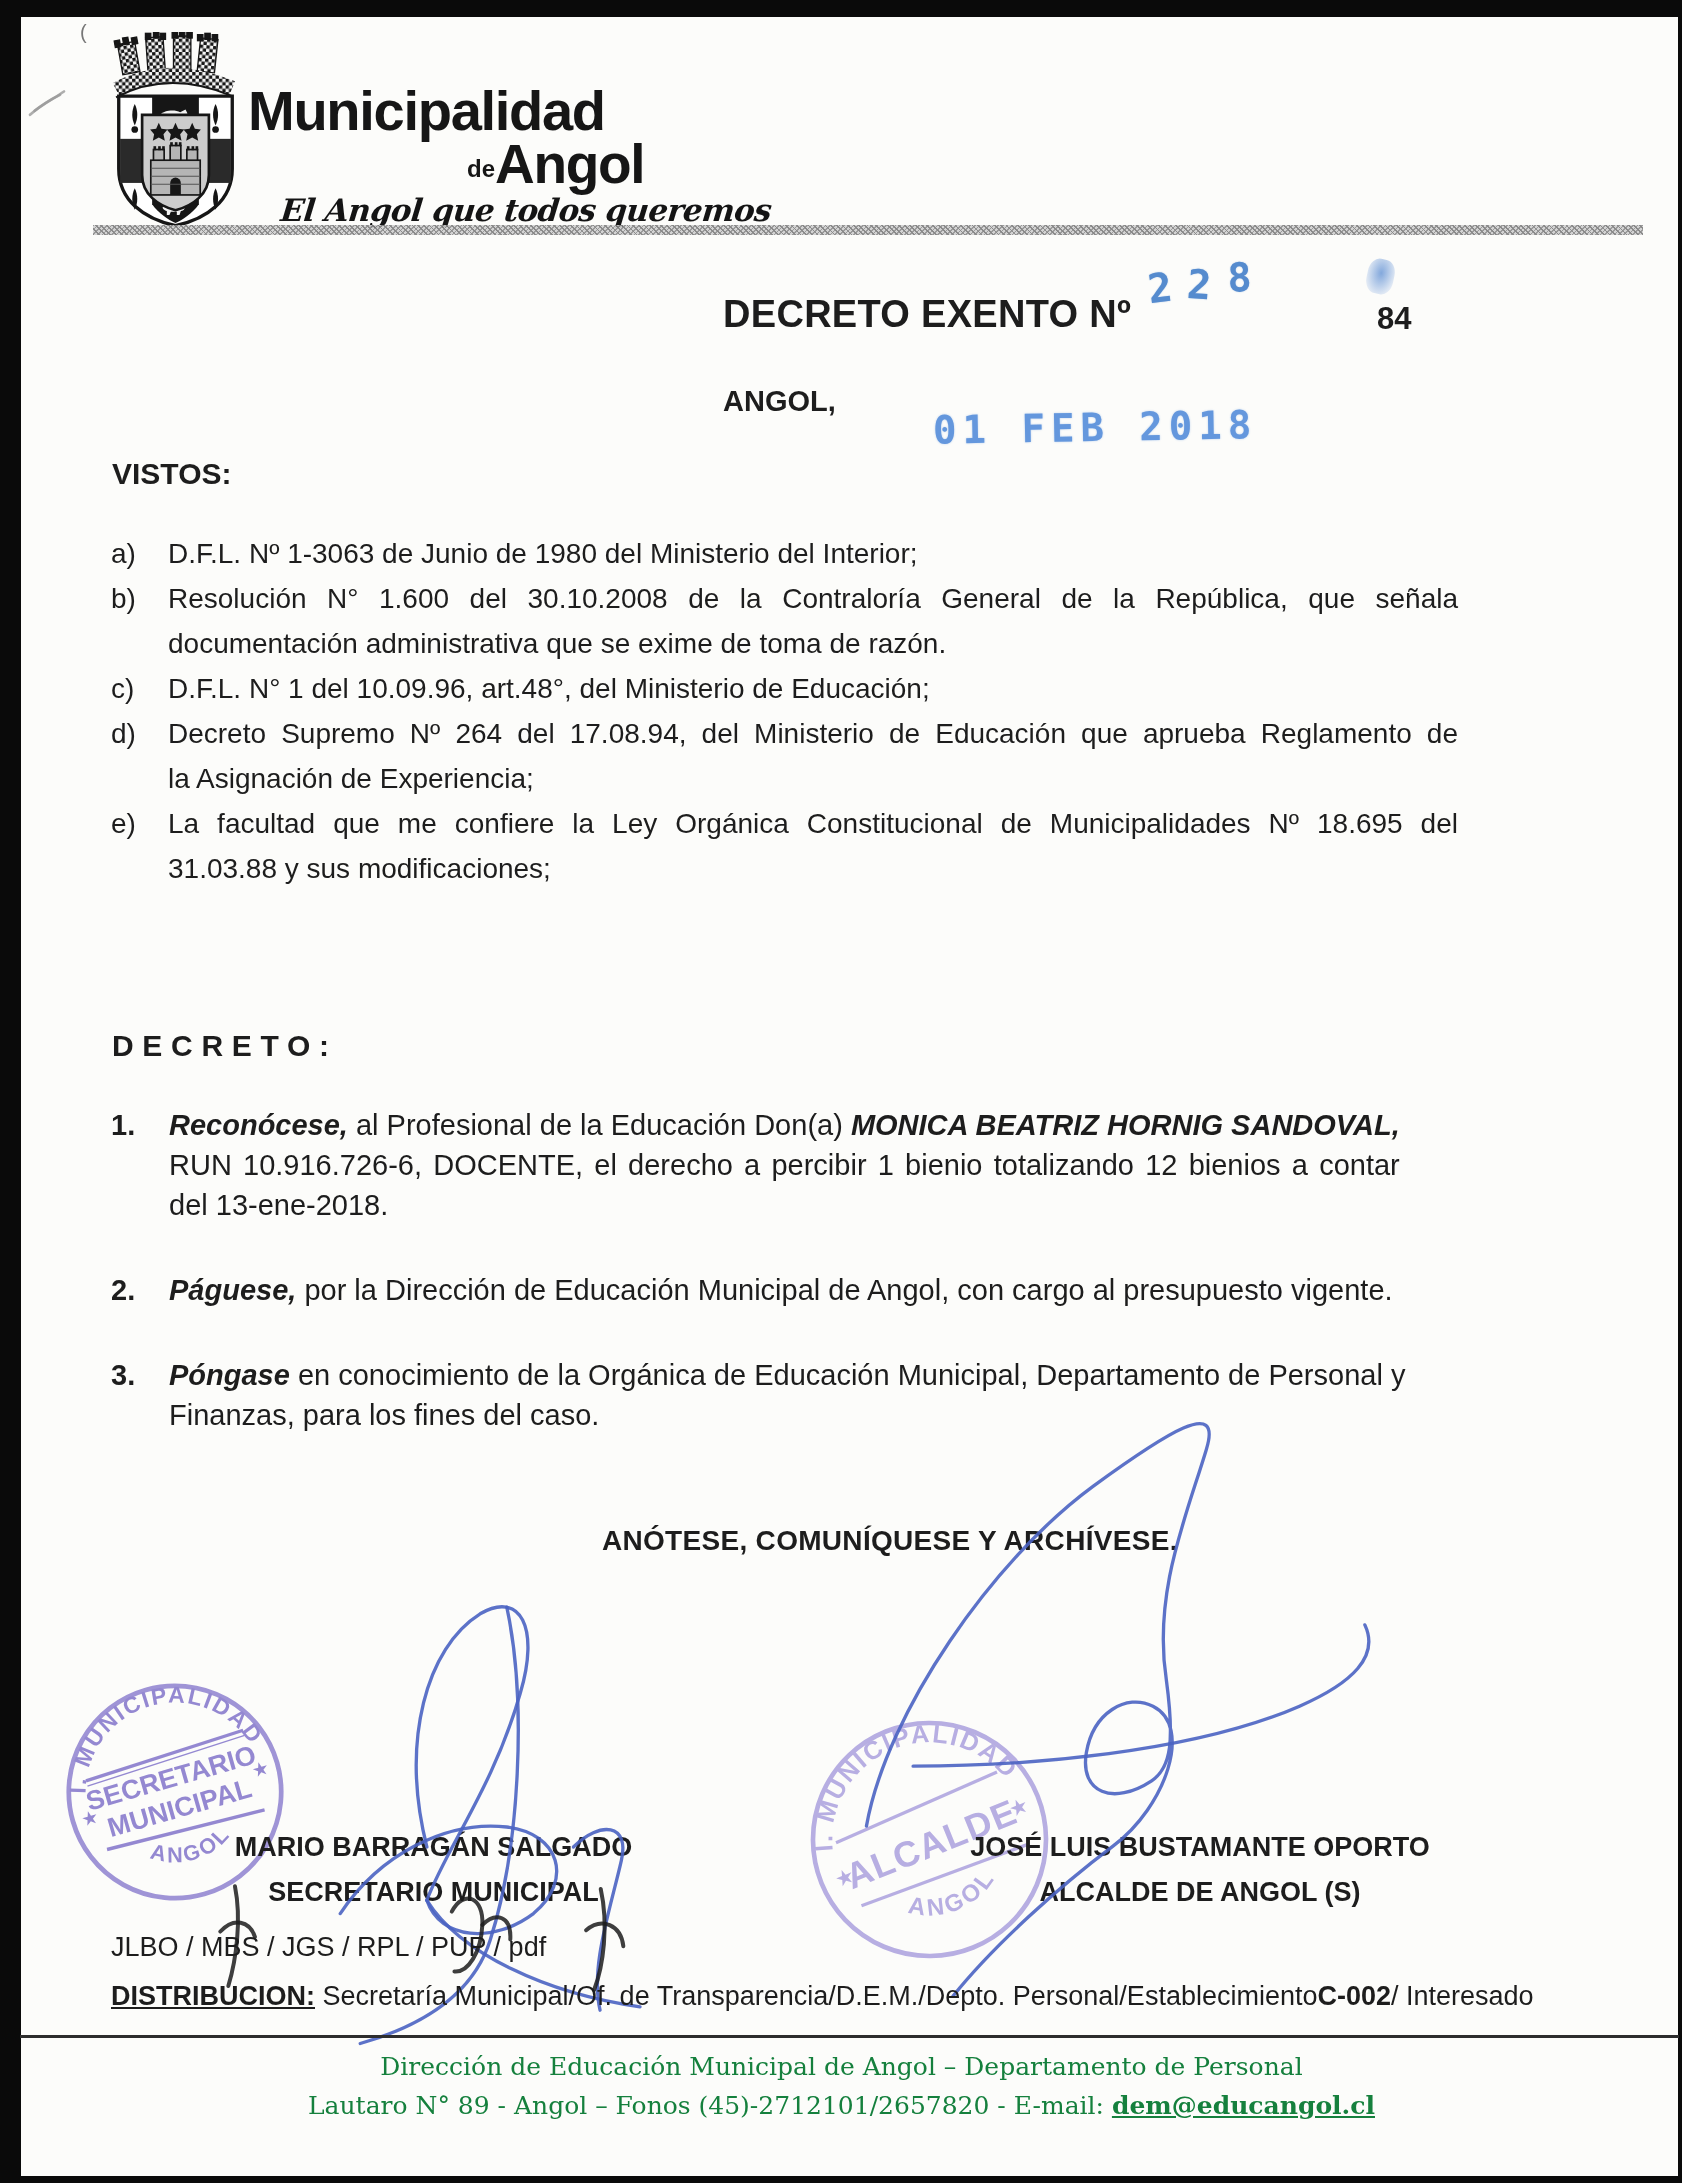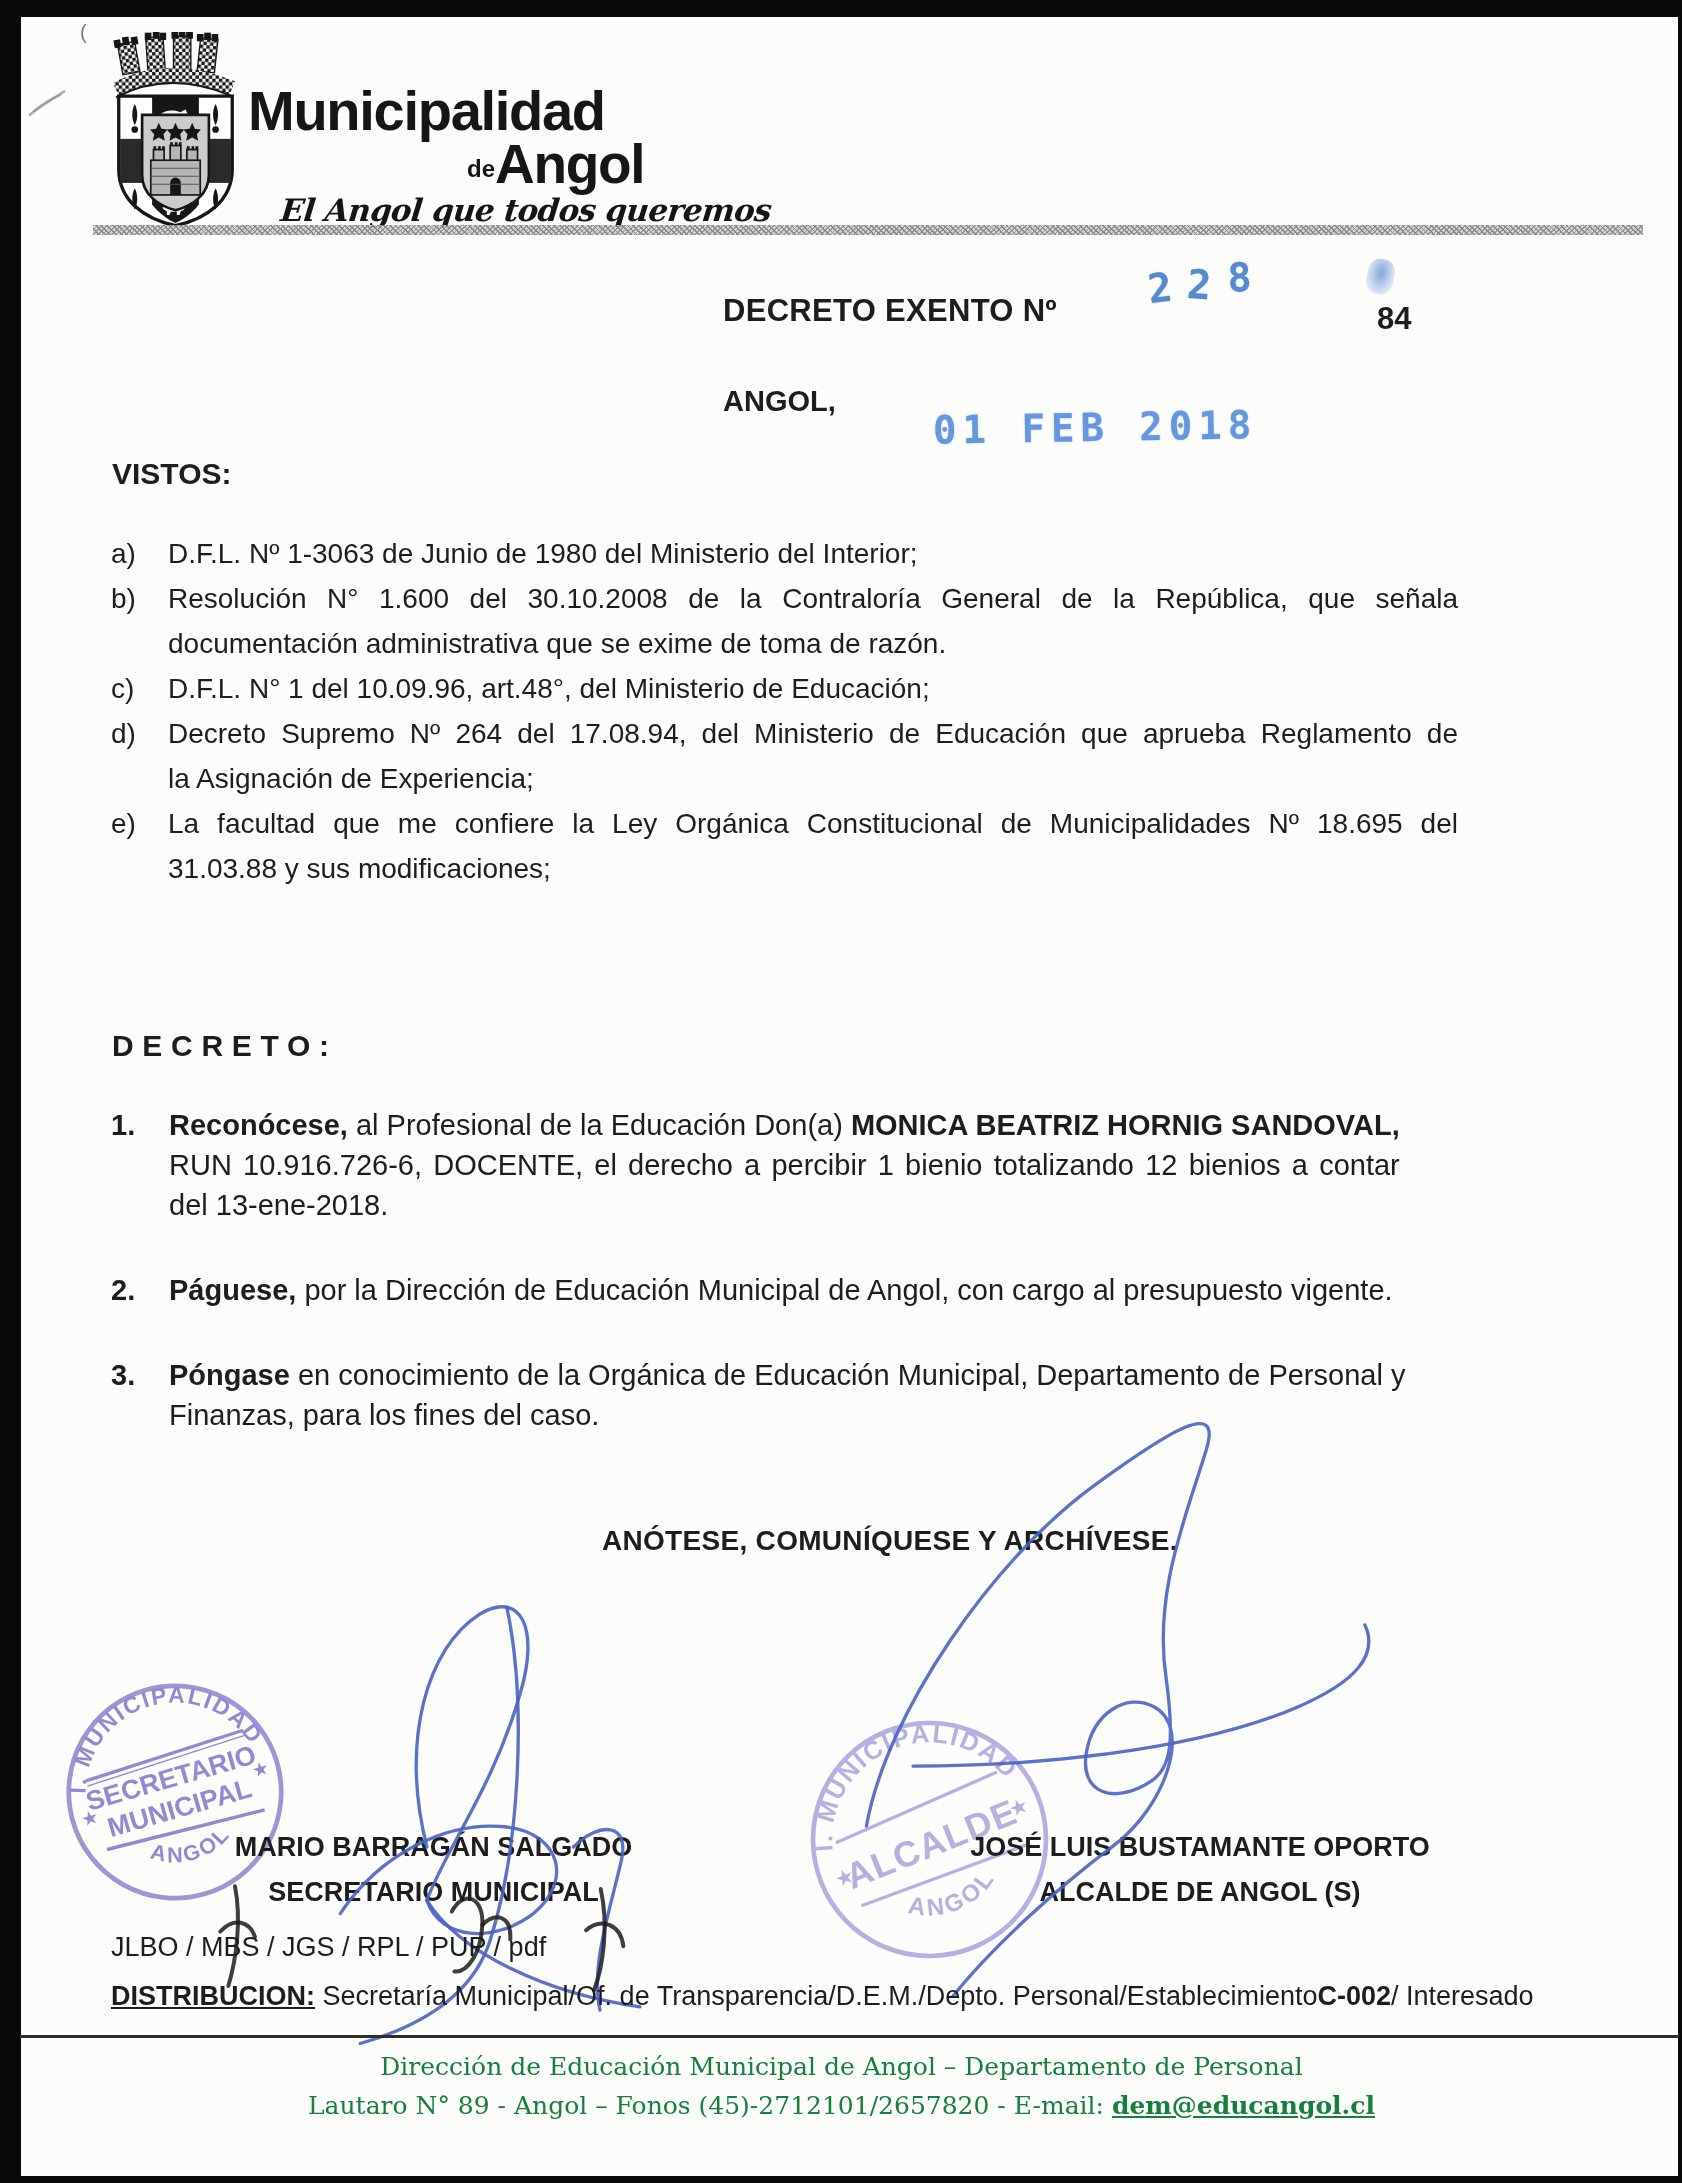--- a/index.html
+++ b/index.html
@@ -14,21 +14,21 @@
   .brand-de{font-size:24px;font-weight:700;padding-bottom:5.3px;}
   .brand2{font-size:55px;font-weight:700;letter-spacing:-1.3px;line-height:47px;}
   .slogan{font-family:"DejaVu Serif",serif;font-style:italic;font-weight:700;font-size:31px;
           letter-spacing:-0.7px;transform:skewX(-6deg);color:#141414;}
   .band{background:#cfcfcf;
         background-image:repeating-linear-gradient(45deg,#7e7e7e 0 1.3px,transparent 1.3px 4px),
                          repeating-linear-gradient(-45deg,#909090 0 1.3px,transparent 1.3px 3.3px);
         opacity:.9;}
 
   
-  .doc-title{font-size:31px;font-weight:700;letter-spacing:0.3px;}
+  .doc-title{font-size:38px;font-weight:700;letter-spacing:0.3px;}
   .num-printed{font-size:31px;font-weight:700;}
   .city{font-size:29px;font-weight:700;}
   .stamped-num{color:var(--stamp-blue,#3f7cc9);font-size:40px;font-weight:700;
                font-family:"DejaVu Sans Mono",monospace;opacity:.88;text-shadow:0 0 1.3px rgba(63,124,201,.55);}
   .stamped-num span{display:inline-block;}
   .d1{transform:rotate(-7deg);} .d2{transform:rotate(4deg) translateY(-3.3px);margin-left:14.7px;}
   .d3{transform:rotate(-2deg) translateY(-10.7px);margin-left:17.3px;}
   .date-stamp{color:var(--date-blue,#4a86d8);font-size:39px;font-weight:700;letter-spacing:6px;
               font-family:"DejaVu Sans Mono",monospace;opacity:.85;transform:rotate(-1deg);
               text-shadow:0 0 2px rgba(74,134,216,.5);}
@@ -41,21 +41,21 @@
   .list{font-size:28px;line-height:45px;}
   .list .li{display:flex;}
   .list .marker{flex:0 0 57px;}
   .list .body{flex:1 1 auto;}
   .dlist{font-size:29px;line-height:40px;}
   .dlist .li{display:flex;margin-bottom:0;}
   .dlist .li + .li{margin-top:45px;}
   .dlist .marker{flex:0 0 58px;font-weight:700;}
   .ln{white-space:normal;}
   .jl{text-align:justify;text-align-last:justify;}
-  .b{font-weight:700;}
+  .b{font-weight:700;font-style:italic;}
   .closing{font-size:28px;font-weight:700;letter-spacing:0.3px;}
 
   
   .sig-block{text-align:center;font-weight:700;font-size:27px;line-height:45px;}
   .stampwrap{opacity:.8;}
   svg text{font-family:"Liberation Sans",sans-serif;}
   .sigpath{fill:none;stroke:var(--signature-blue,#4a63c2);stroke-width:5;stroke-linecap:round;opacity:.9;}
   .inkpath{fill:none;stroke:#1c1c1c;stroke-width:6;stroke-linecap:round;opacity:.85;}
   .pencil{fill:none;stroke:#9a9a9a;stroke-width:4;stroke-linecap:round;opacity:.8;}
 

